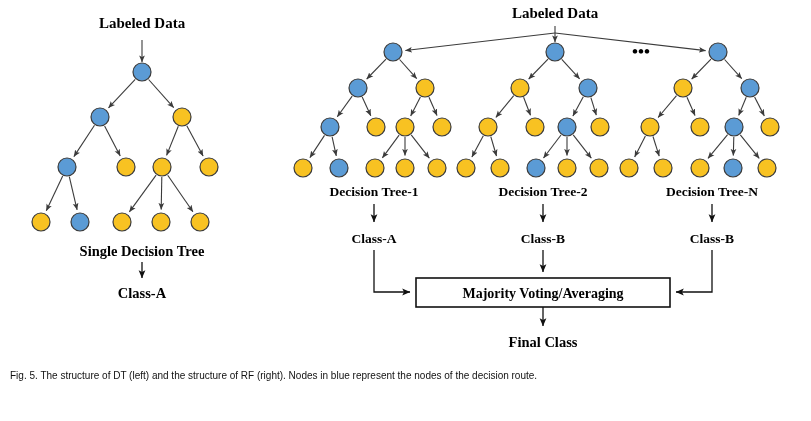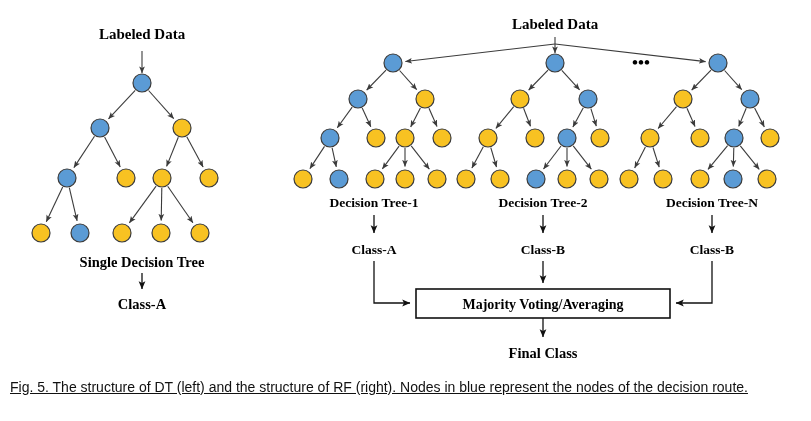--- a/index.html
+++ b/index.html
@@ -1,24 +1,24 @@
 <!DOCTYPE html>
 <html><head>
 <meta charset="utf-8">
 <style>
   html,body{margin:0;padding:0;background:#ffffff;}
   body{width:811px;height:421px;overflow:hidden;
        font-family:"Liberation Serif",serif;color:#000;}
-  #figure{position:relative;width:811px;height:321px;margin-top:11px;}
+  #figure{position:relative;width:811px;height:321px;}
   svg#diagram{position:absolute;left:0;top:0;width:811px;height:360px;display:block;}
   text.lbl{font-family:"Liberation Serif",serif;font-weight:bold;fill:#000;text-anchor:middle;}
   text.dots{font-family:"Liberation Serif",serif;font-weight:bold;fill:#000;text-anchor:middle;}
   .cap{position:absolute;left:10px;top:368px;width:790px;
-       font-family:"Liberation Sans",sans-serif;font-size:14px;
-       line-height:16px;color:#111;text-decoration:underline;}
+       font-family:"Liberation Sans",sans-serif;font-size:10px;
+       line-height:16px;color:#111;}
   .node circle{stroke:#3b3b3b;stroke-width:1.2px;}
   .edge{stroke:#3b3b3b;stroke-width:1.1px;fill:none;}
   .flow{stroke:#111;stroke-width:1.3px;fill:none;}
   rect.vbox{fill:#ffffff;stroke:#111;stroke-width:1.6px;}
 </style>
 </head>
 <body>
 
 <div id="figure">
 

